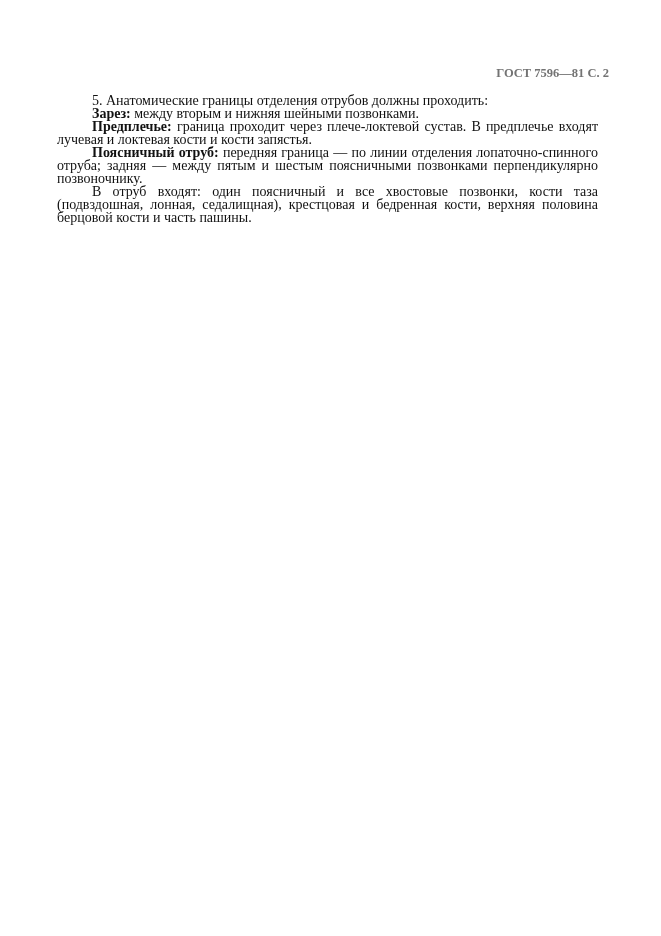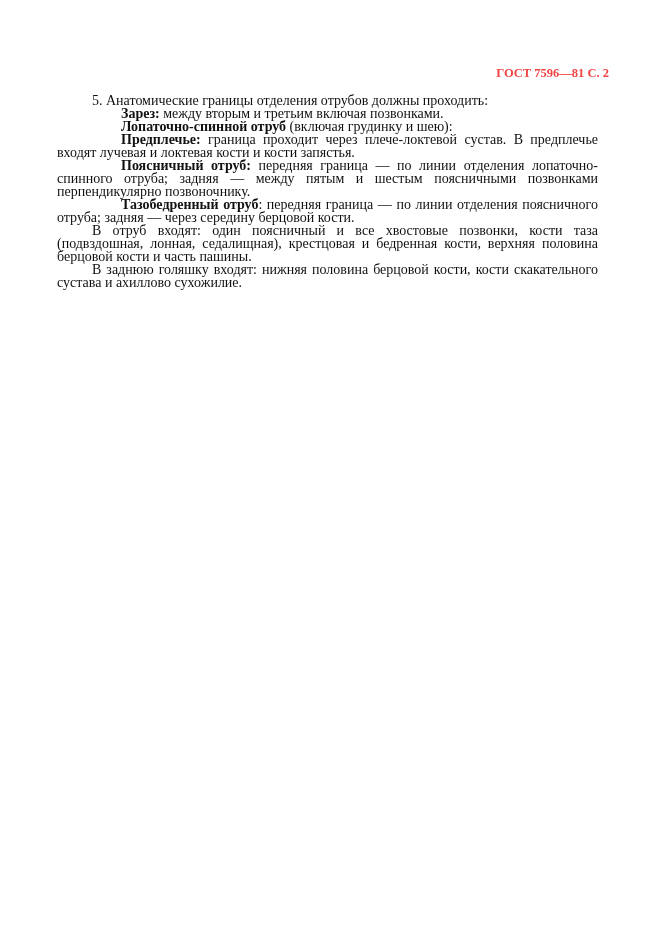--- a/index.html
+++ b/index.html
@@ -1,39 +1,36 @@
 <!DOCTYPE html>
 <html><head>
 <meta charset="utf-8">
 <style>
   html, body { margin: 0; padding: 0; background: #ffffff; }
   body { width: 661px; height: 936px; position: relative; overflow: hidden; }
   .page { position: absolute; left: 0; top: 0; width: 661px; height: 936px; background: #fff; }
   .header {
     position: absolute; top: 66px; right: 52px;
-    font-family: "Liberation Serif", serif; font-weight: bold; font-size: 12.5px; color: #ef4444;
+    font-family: "Liberation Serif", serif; font-weight: bold; font-size: 12.5px; color: #737373;
   }
   .body-text {
     position: absolute; left: 57px; top: 94px; width: 541px;
     font-family: "Liberation Serif", serif; font-size: 14px; line-height: 13px; color: #111;
     text-align: justify;
   }
   .body-text p { margin: 0; }
   .body-text p.ind { text-indent: 35px; }
-  .body-text b { font-weight: bold; margin-left: 29px; }
+  .body-text b { font-weight: bold; }
 </style>
 </head>
 <body>
 
 <div class="page">
   <div class="header">ГОСТ 7596—81 С. 2</div>
 
   <div class="body-text">
     <p class="ind"><span>5. Анатомические границы отделения отрубов должны проходить:</span></p>
-    <p class="ind"><b>Зарез:</b><span> между вторым и третьим включая позвонками.</span></p>
-    <p class="ind"><b>Лопаточно-спинной отруб</b><span> (включая грудинку и шею):</span></p>
+    <p class="ind"><b>Зарез:</b><span> между вторым и нижняя шейными позвонками.</span></p>
     <p class="ind"><b>Предплечье:</b><span> граница проходит через плече-локтевой сустав. В предплечье входят лучевая и локтевая кости и кости запястья.</span></p>
     <p class="ind"><b>Поясничный отруб:</b><span> передняя граница — по линии отделения лопаточно-спинного отруба; задняя — между пятым и шестым поясничными позвонками перпендикулярно позвоночнику.</span></p>
-    <p class="ind"><b>Тазобедренный отруб</b><span>: передняя граница — по линии отделения поясничного отруба; задняя — через середину берцовой кости.</span></p>
     <p class="ind"><span>В отруб входят: один поясничный и все хвостовые позвонки, кости таза (подвздошная, лонная, седалищная), крестцовая и бедренная кости, верхняя половина берцовой кости и часть пашины.</span></p>
-    <p class="ind"><span>В заднюю голяшку входят: нижняя половина берцовой кости, кости скакательного сустава и ахиллово сухожилие.</span></p>
   </div>
 </div>
 
 </body></html>

